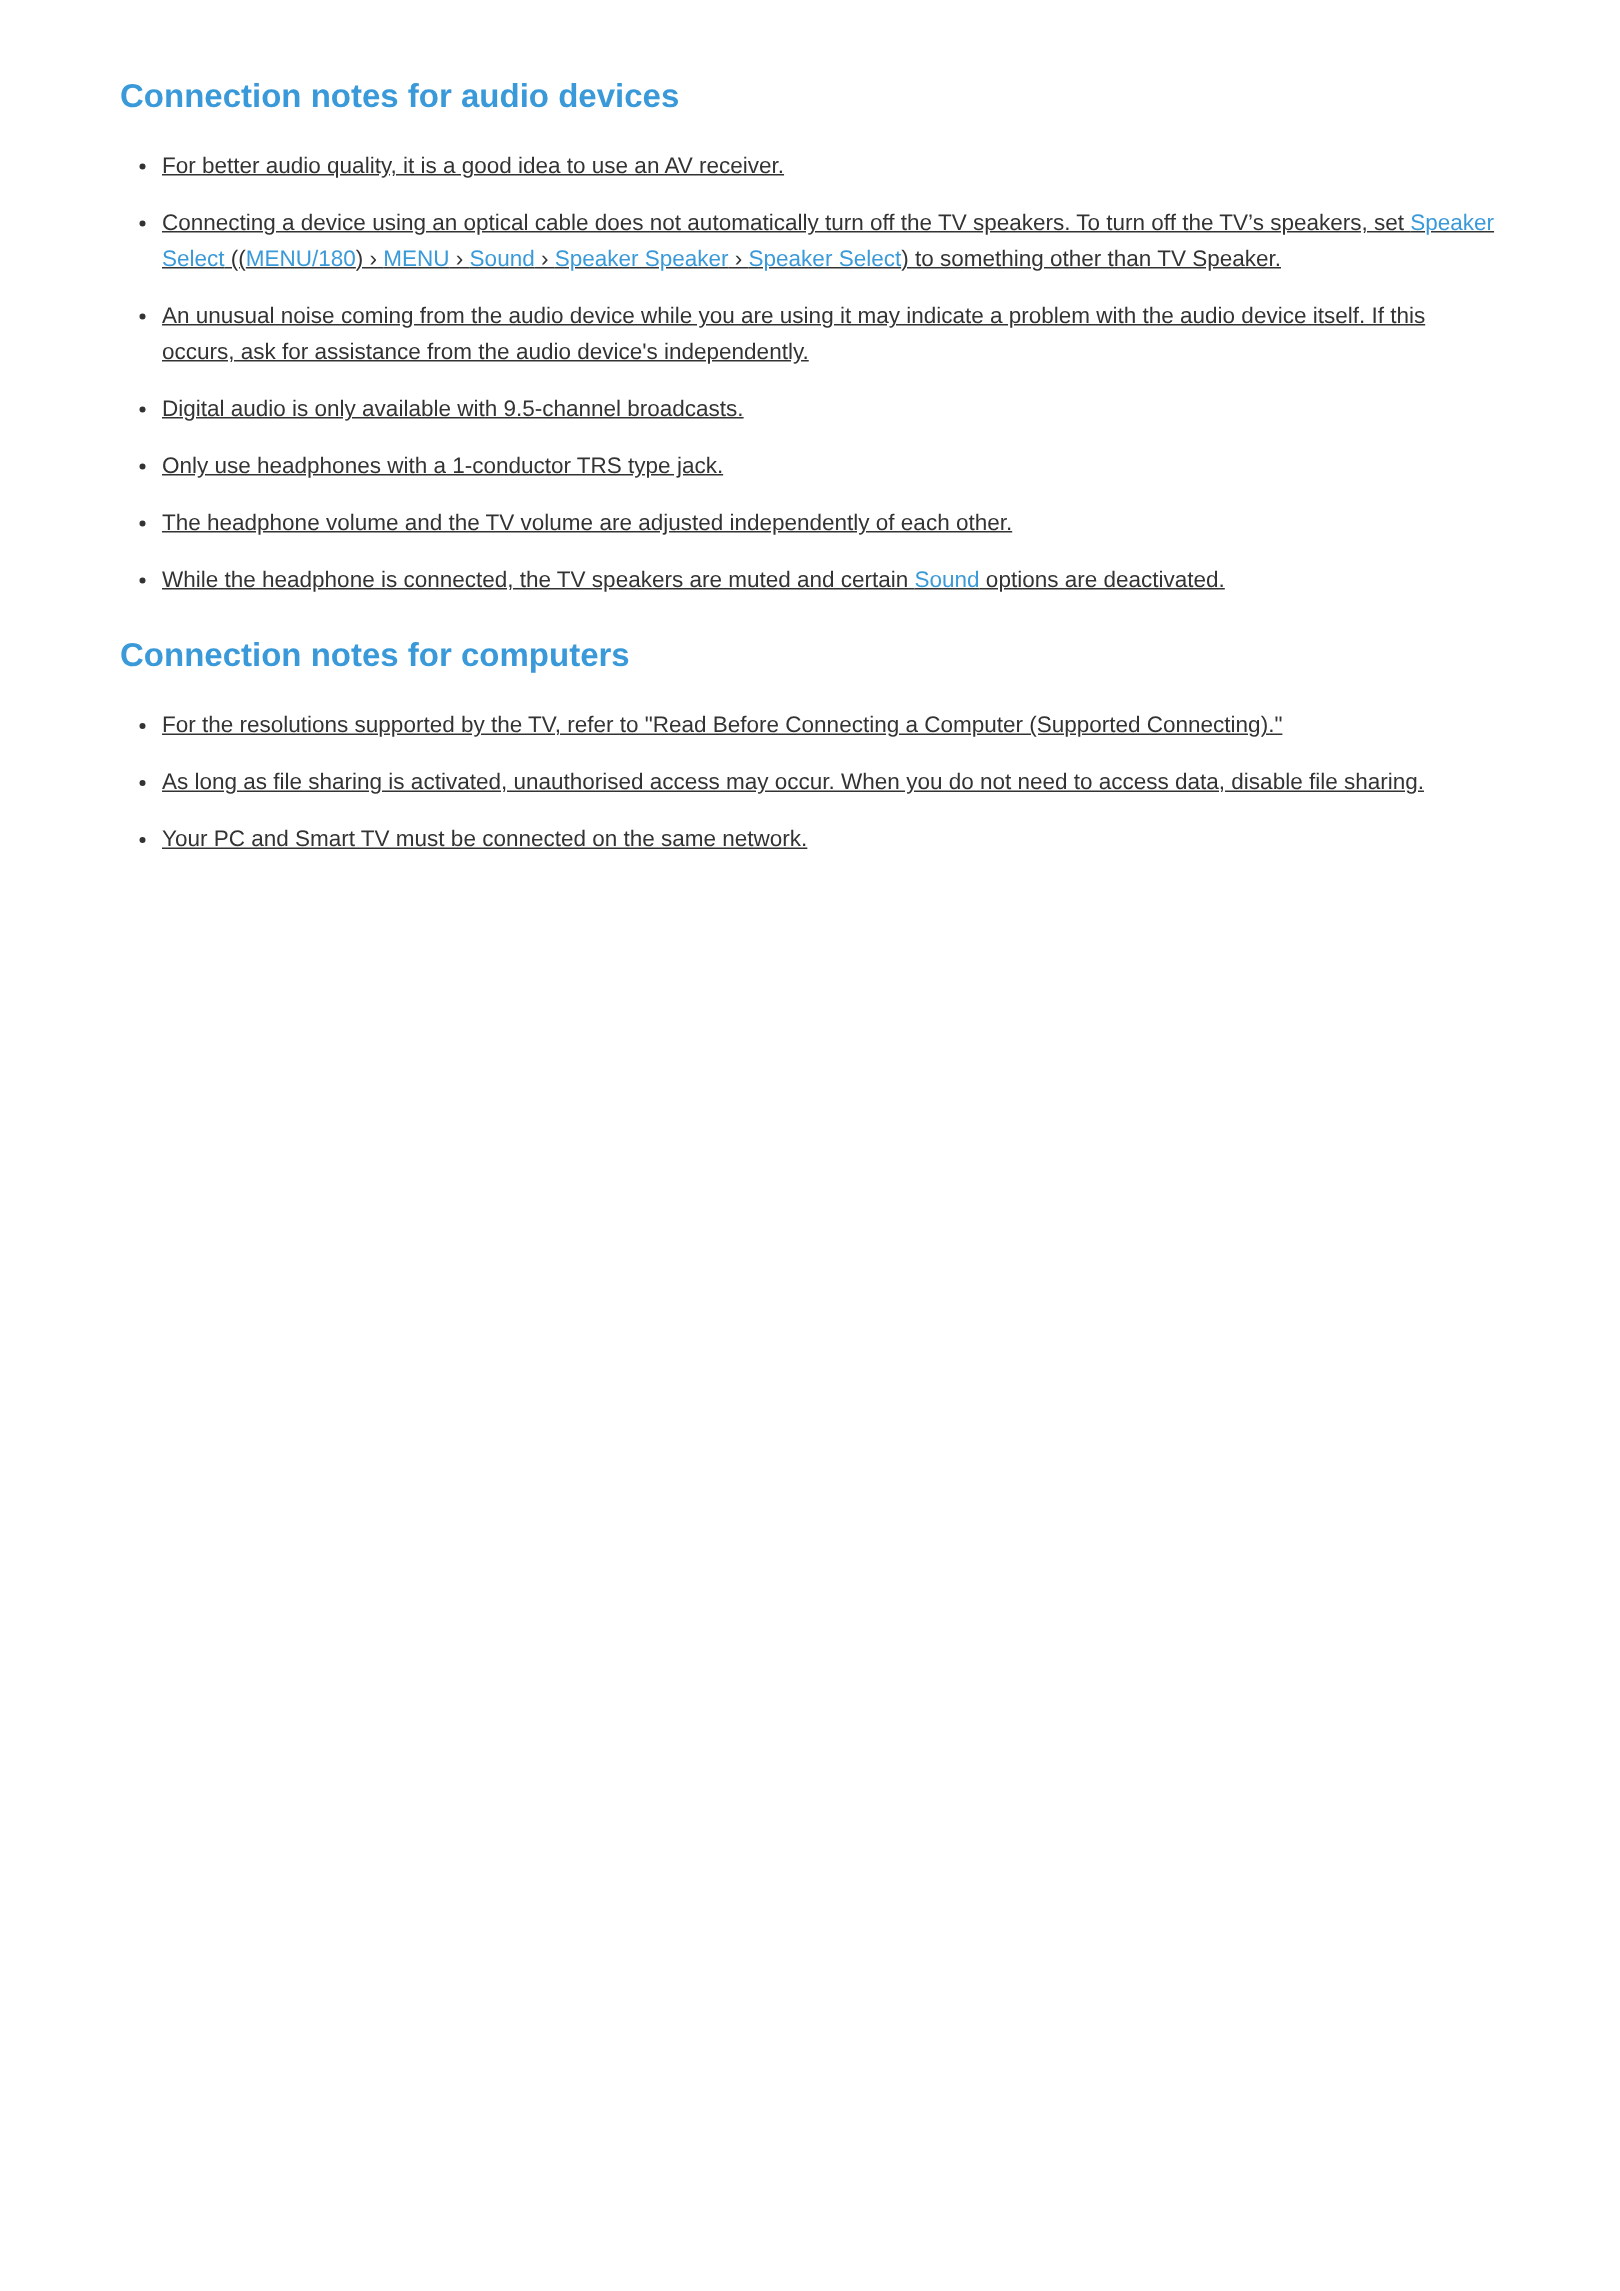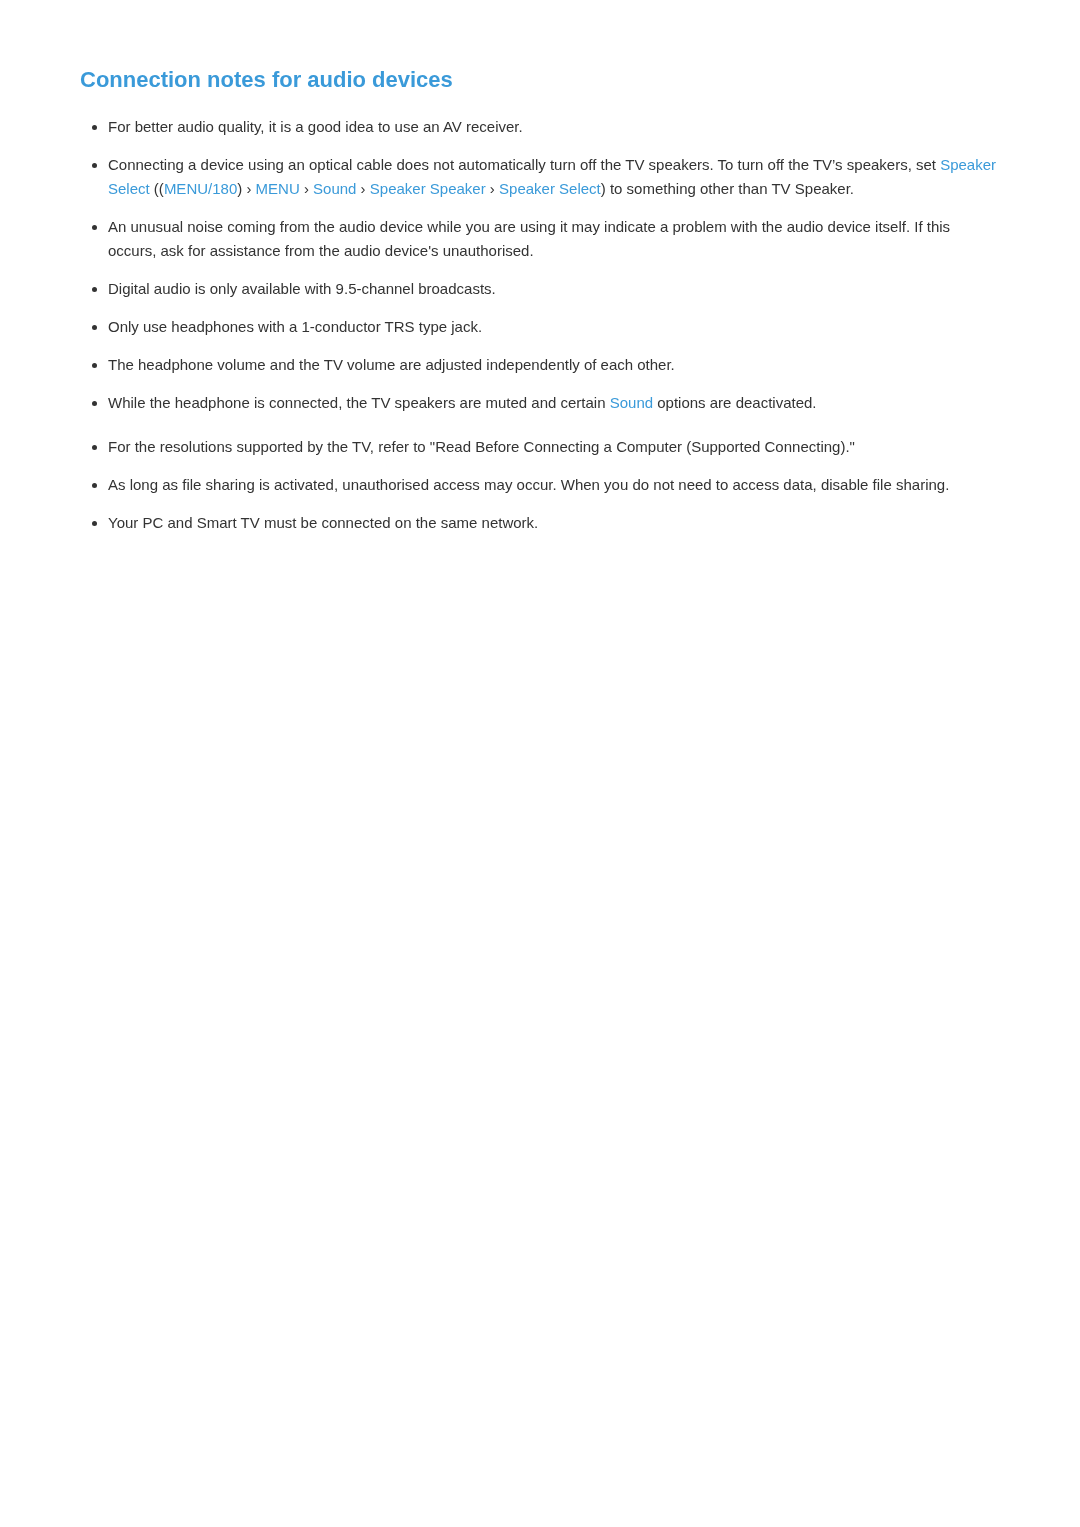--- a/index.html
+++ b/index.html
@@ -20,27 +20,28 @@
 
     h2 {
       color: #3a9ad9;
       font-size: 22px;
       font-weight: 600;
       margin-bottom: 18px;
       margin-top: 36px;
     }
 
     h2:first-child {
-      margin-top: 22px;
+      margin-top: 6px;
     }
 
     ul {
       list-style: disc;
       padding-left: 28px;
       margin-bottom: 10px;
+      text-decoration: underline;
     }
 
     li {
       margin-bottom: 14px;
       font-size: 15px;
       color: #333333;
     }
 
     .link-blue {
       color: #3a9ad9;
@@ -61,21 +62,21 @@
     <li>
       <span>For better audio quality, it is a good idea to use an AV receiver.</span>
     </li>
 
     <li>
       <span>Connecting a device using an optical cable does not automatically turn off the TV speakers.
       To turn off the TV’s speakers, set <a class="link-blue">Speaker Select</a> ((<a class="link-blue">MENU/180</a>) › <a class="link-blue">MENU</a> › <a class="link-blue">Sound</a> › <a class="link-blue">Speaker Speaker</a> › <a class="link-blue">Speaker Select</a>) to something other than TV Speaker.</span>
     </li>
 
     <li>
-      <span>An unusual noise coming from the audio device while you are using it may indicate a problem with the audio device itself. If this occurs, ask for assistance from the audio device's unauthorised.</span>
+      <span>An unusual noise coming from the audio device while you are using it may indicate a problem with the audio device itself. If this occurs, ask for assistance from the audio device's independently.</span>
     </li>
 
     <li>
       <span>Digital audio is only available with 9.5-channel broadcasts.</span>
     </li>
 
     <li>
       <span>Only use headphones with a 1-conductor TRS type jack.</span>
     </li>
 
@@ -84,20 +85,21 @@
     </li>
 
     <li>
       <span>While the headphone is connected, the TV speakers are muted and certain <a class="link-blue">Sound</a> options are deactivated.</span>
     </li>
 
   </ul>
 </div>
 
 <div class="section">
+  <h2>Connection notes for computers</h2>
   <ul>
 
     <li>
       <span>For the resolutions supported by the TV, refer to "Read Before Connecting a Computer (Supported Connecting)."</span>
     </li>
 
     <li>
       <span>As long as file sharing is activated, unauthorised access may occur. When you do not need to access data, disable file sharing.</span>
     </li>
 

